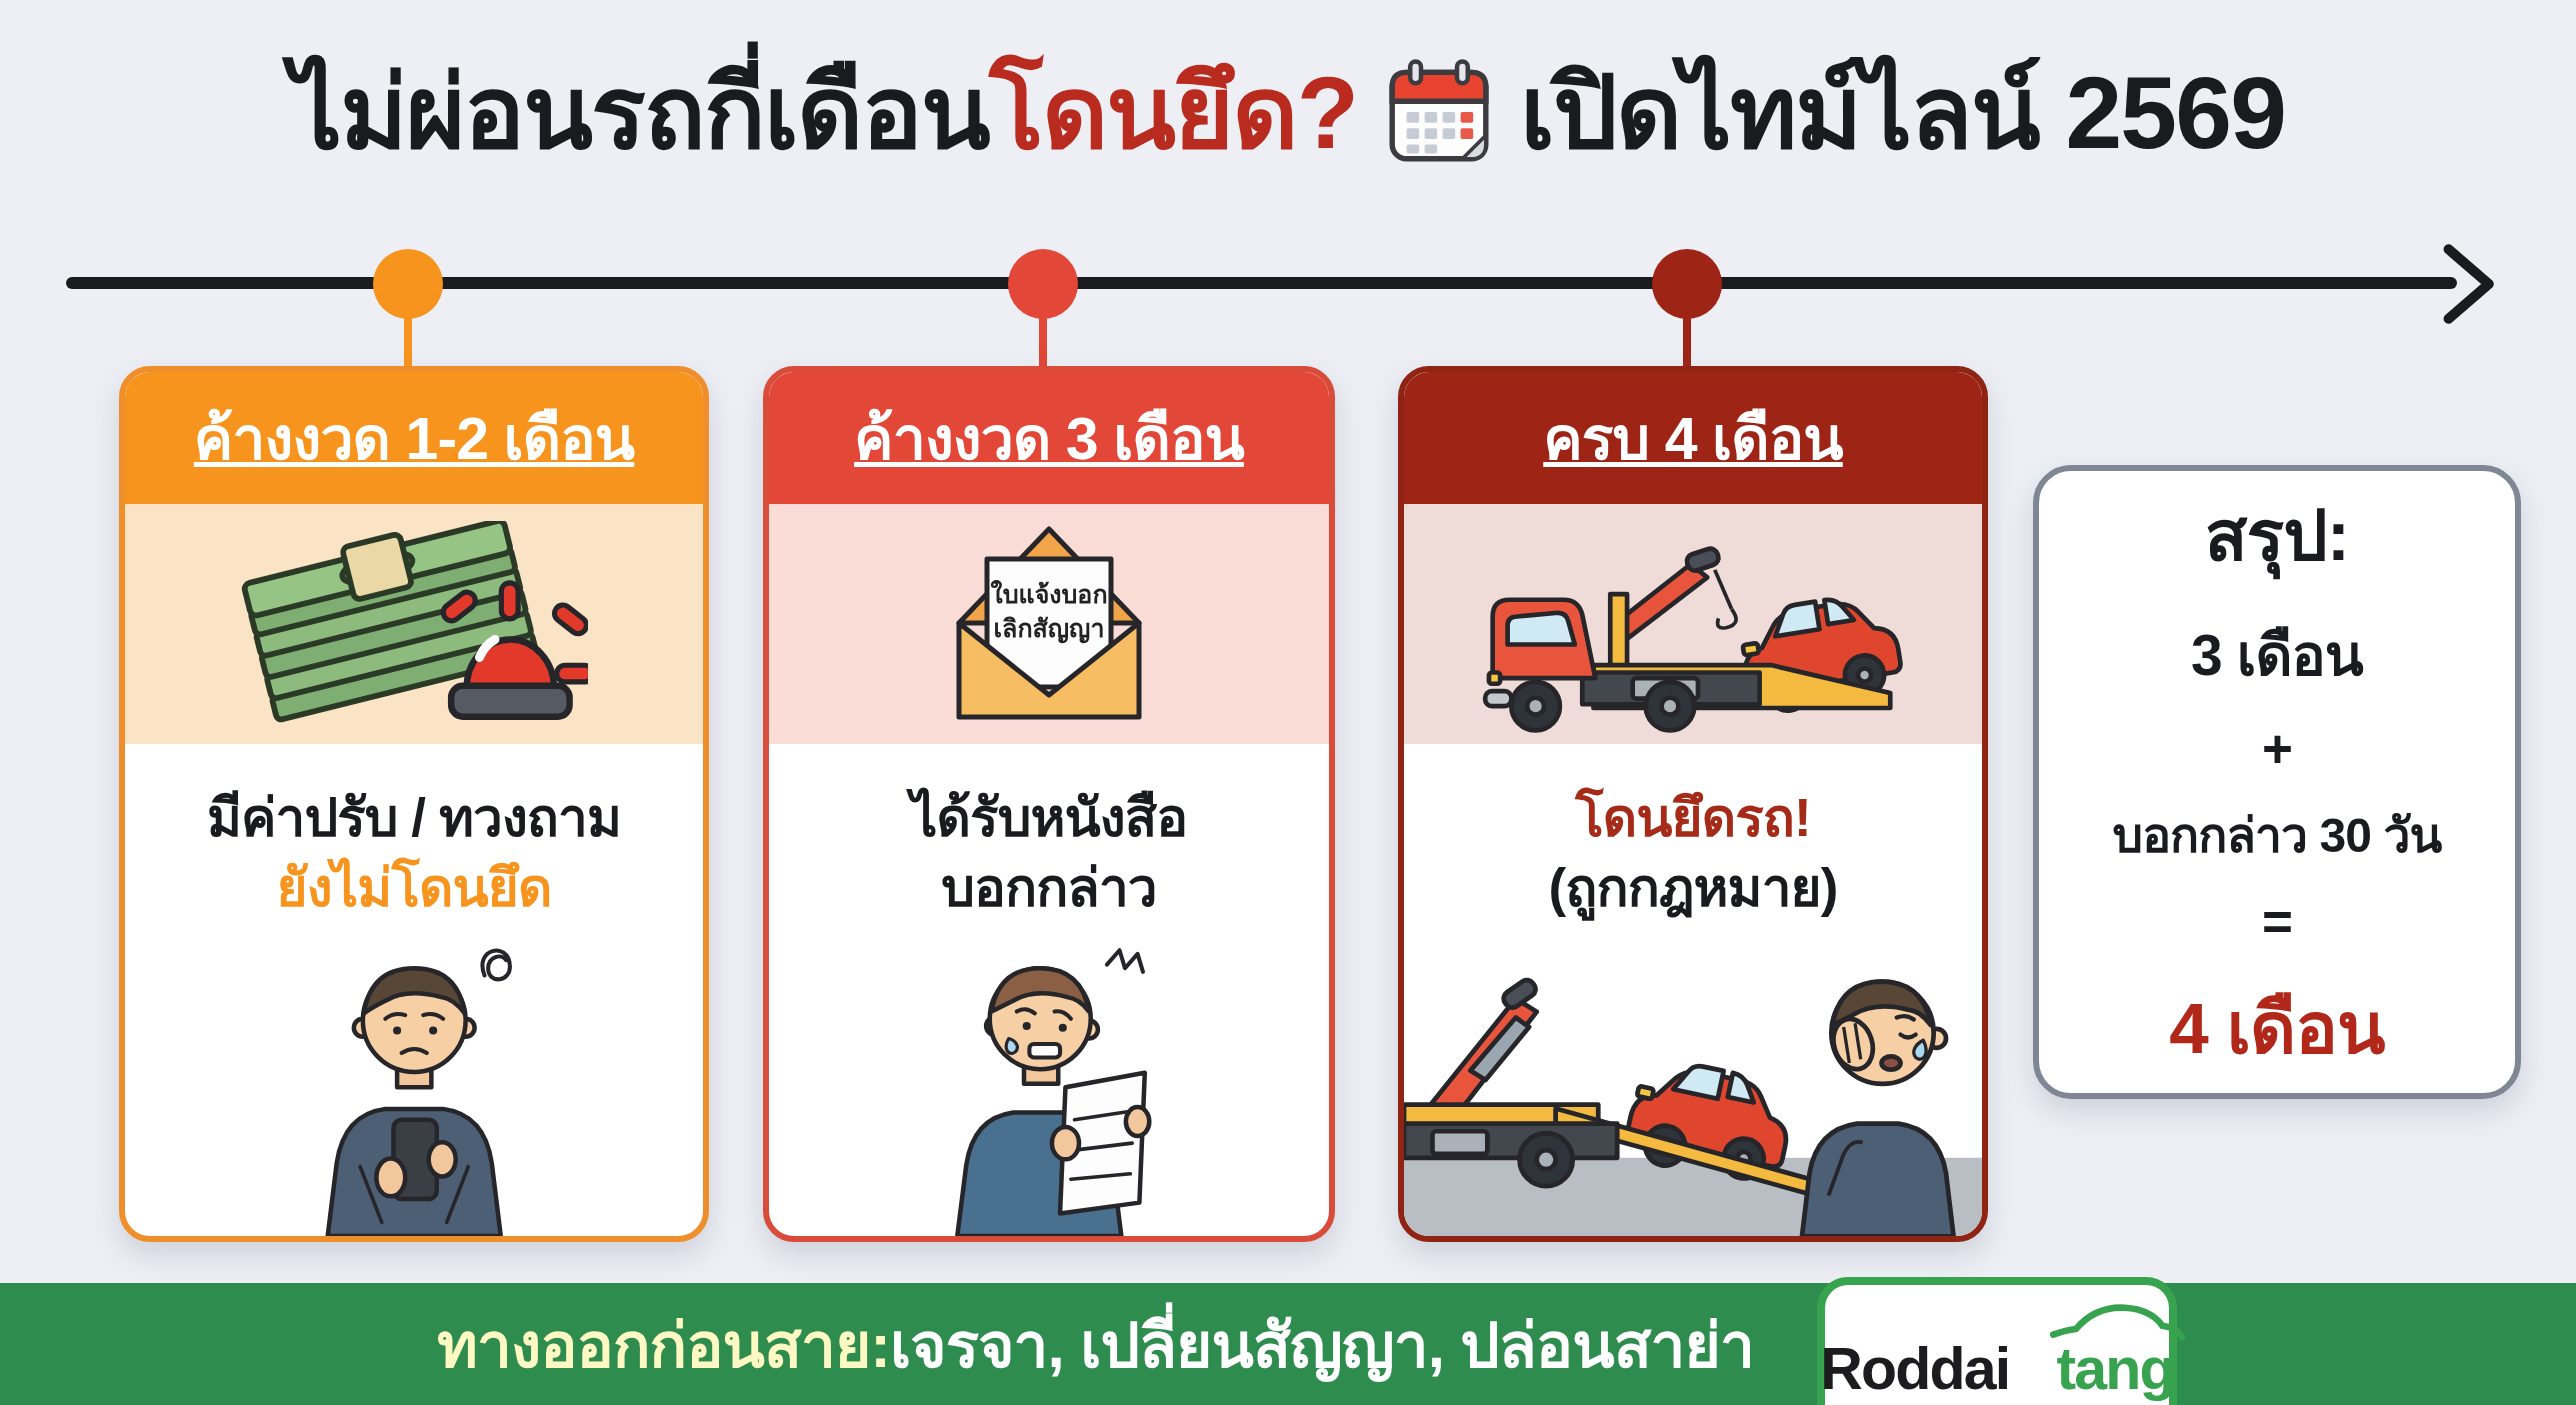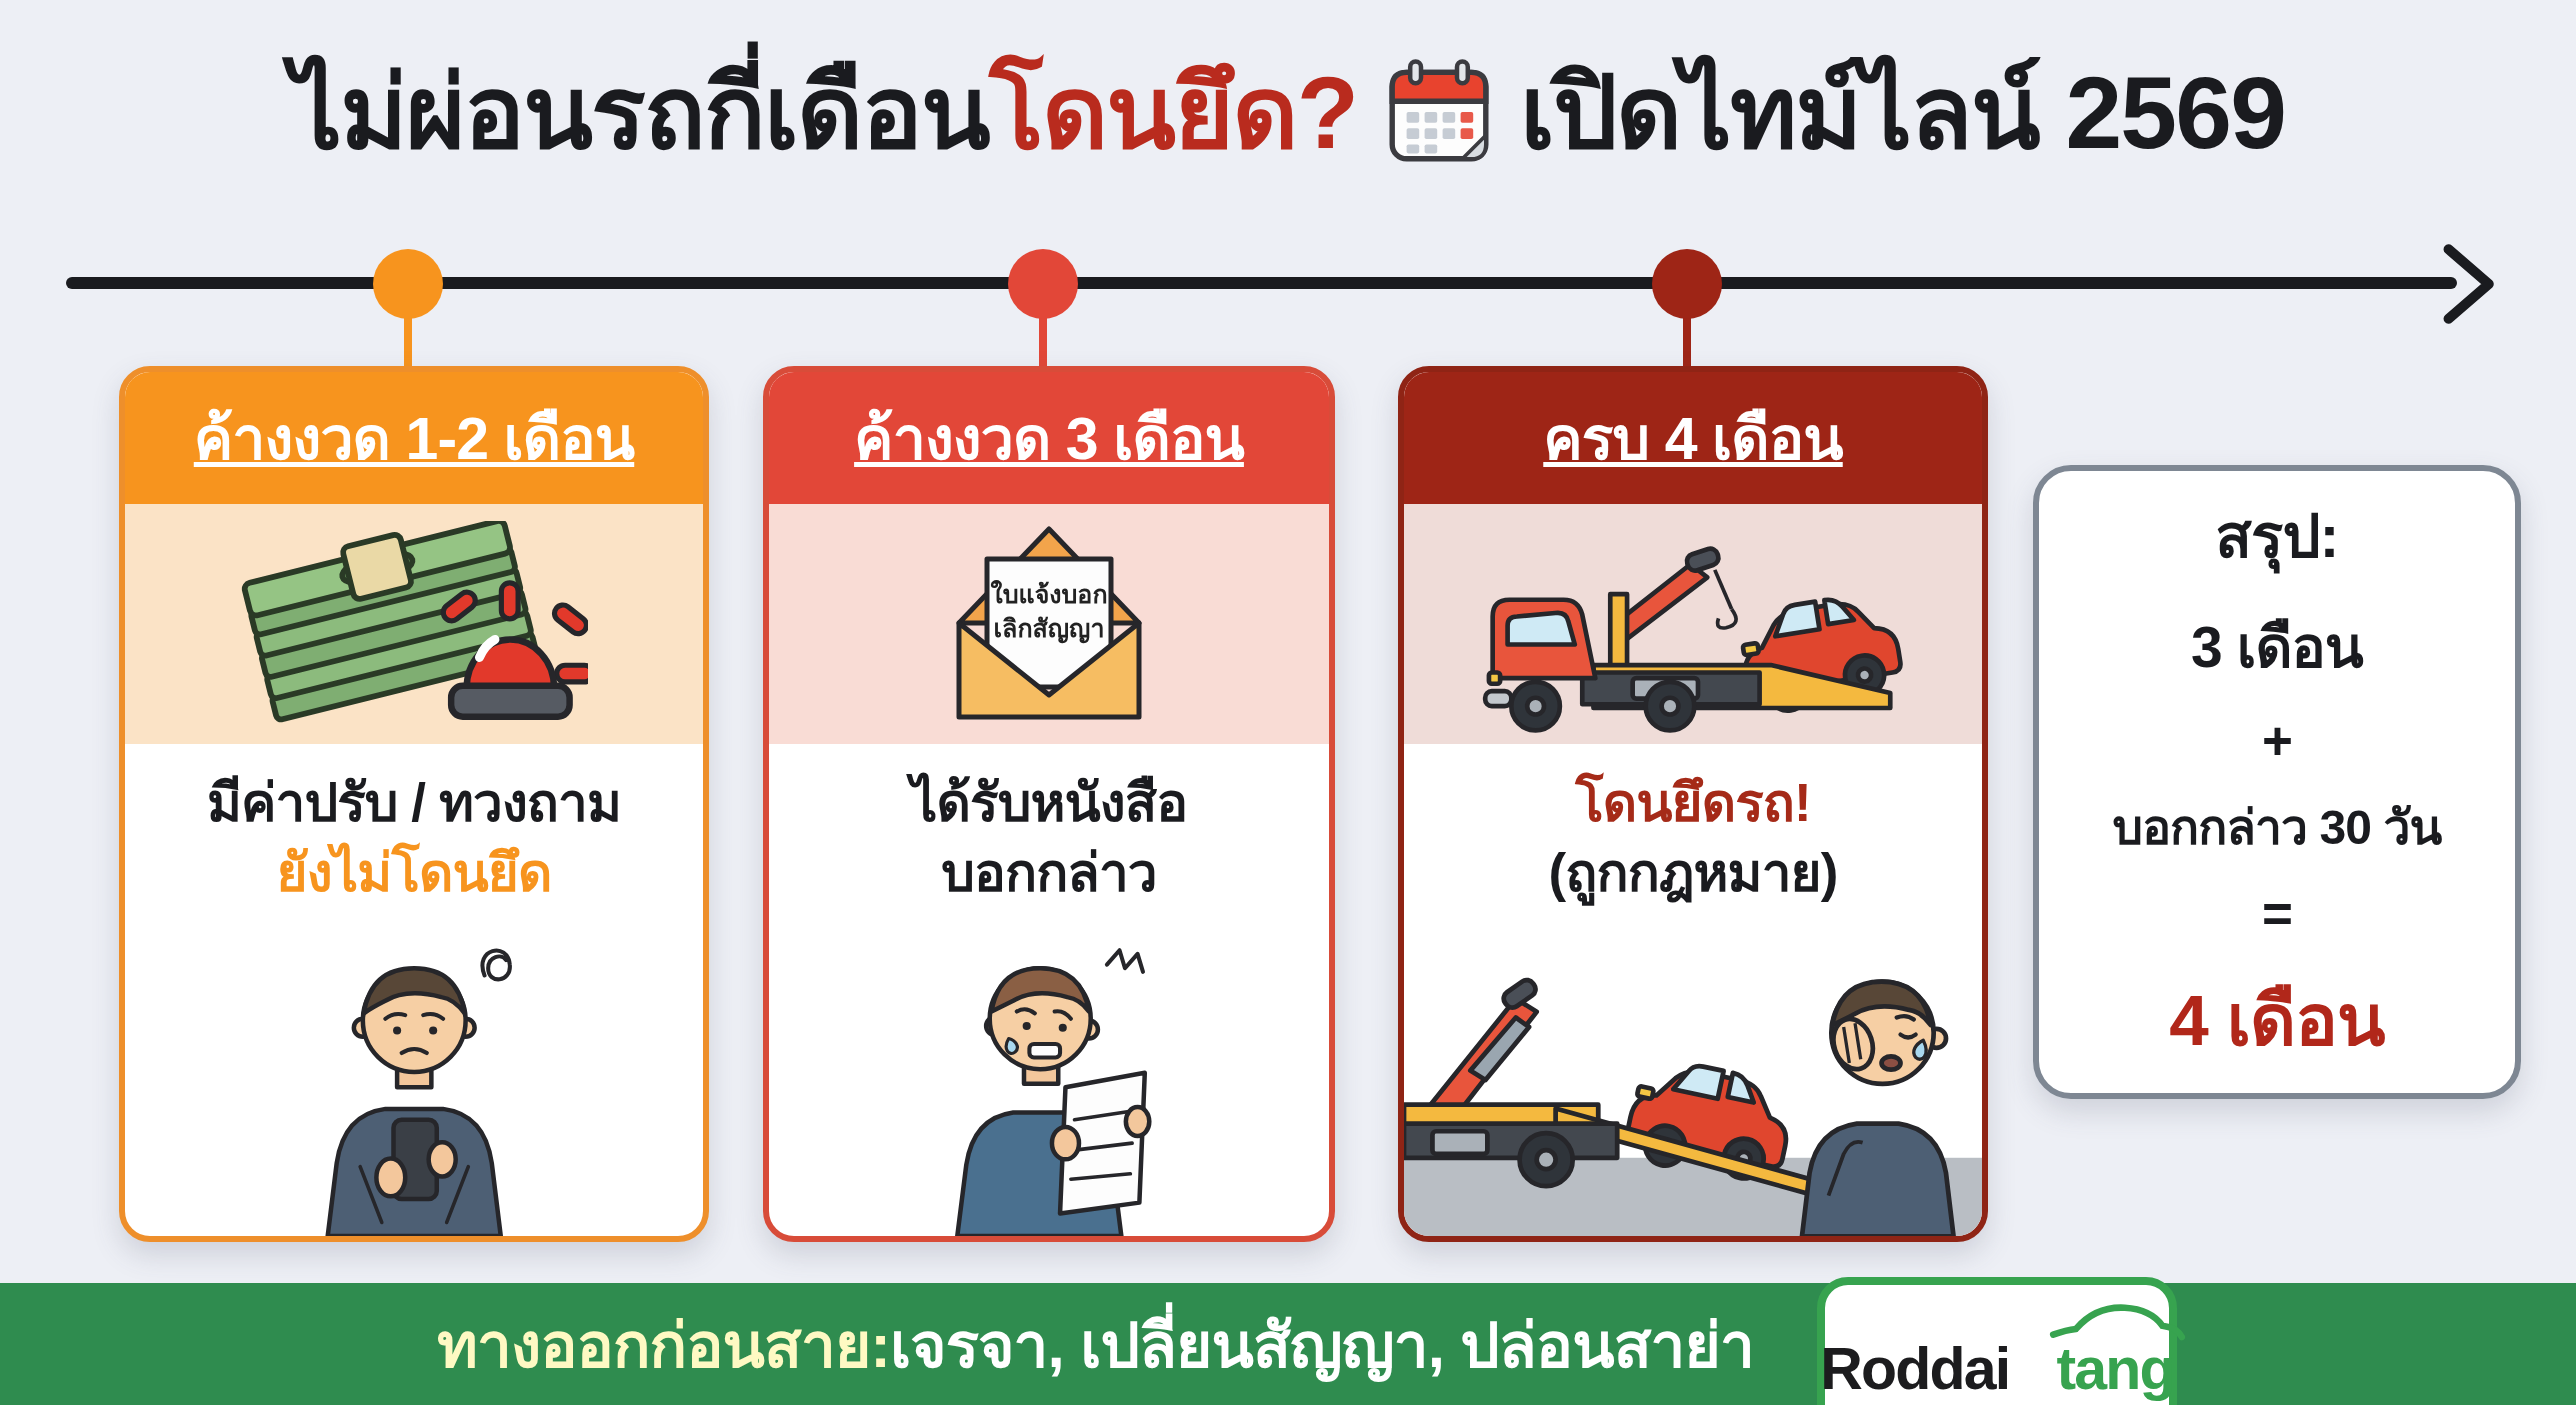--- a/index.html
+++ b/index.html
@@ -19,21 +19,21 @@
   .tl-dot{position:absolute;top:249px;width:70px;height:70px;border-radius:50%;}
   .tl-stem{position:absolute;top:311px;height:60px;width:8.2px;}
 
   
   .card{position:absolute;top:366px;height:864px;background:#ffffff;border-radius:31px;
         border:6.4px solid;display:flex;flex-direction:column;overflow:hidden;
         box-shadow:0 12.8px 27.4px rgba(70,80,100,.18);}
   .card-header{height:132px;flex:0 0 132px;display:flex;align-items:center;justify-content:center;
                color:#ffffff;font-size:59px;font-weight:800;letter-spacing:-0.9px;text-decoration:underline;}
   .card-icon{height:240px;flex:0 0 240px;display:flex;align-items:center;justify-content:center;}
-  .card-text{text-align:center;padding-top:24px;font-size:53px;font-weight:800;line-height:1.32;letter-spacing:-0.9px;}
+  .card-text{text-align:center;padding-top:39px;font-size:53px;font-weight:800;line-height:1.32;letter-spacing:-0.9px;}
   .card-illus{flex:1;display:flex;align-items:flex-end;justify-content:center;overflow:hidden;}
 
   .card1{left:119px;width:578px;border-color:#ee8f2b;}
   .card1 .card-header{background:#f7941e;}
   .card1 .card-icon{background:#fbe3c6;}
   .card1 .ct2{color:#f7941e;}
 
   .card2{left:763px;width:560px;border-color:#d84c39;}
   .card2 .card-header{background:#e24738;}
   .card2 .card-icon{background:#f9dcd5;}
@@ -41,21 +41,21 @@
   .card3{left:1398px;width:578px;border-color:#8f2415;}
   .card3 .card-header{background:#9e2516;}
   .card3 .card-icon{background:#efdcd8;}
   .card3 .ct1{color:#a52a18;}
 
   
   .summary{position:absolute;left:2033px;top:465px;width:476px;height:622px;background:#ffffff;
            border:6.4px solid #7e8793;border-radius:38px;display:flex;flex-direction:column;
            align-items:center;justify-content:center;gap:18.3px;text-align:center;font-weight:800;
            letter-spacing:-0.9px;box-shadow:0 12.8px 27.4px rgba(70,80,100,.18);}
-  .s-heading{font-size:60px;}
+  .s-heading{font-size:70px;}
   .s-line{font-size:57px;}
   .s-op{font-size:53px;}
   .s-small{font-size:48px;}
   .s-result{font-size:71px;color:#b1271a;}
 
   
   .footer-bar{position:absolute;left:0;top:1283px;width:2576px;height:123px;background:#2f8c4f;}
   .footer-text{position:absolute;left:437px;top:0;height:123px;display:flex;align-items:center;
                font-size:62px;font-weight:800;color:#ffffff;letter-spacing:-0.9px;white-space:nowrap;}
   .footer-hl{color:#fef9c3;}

